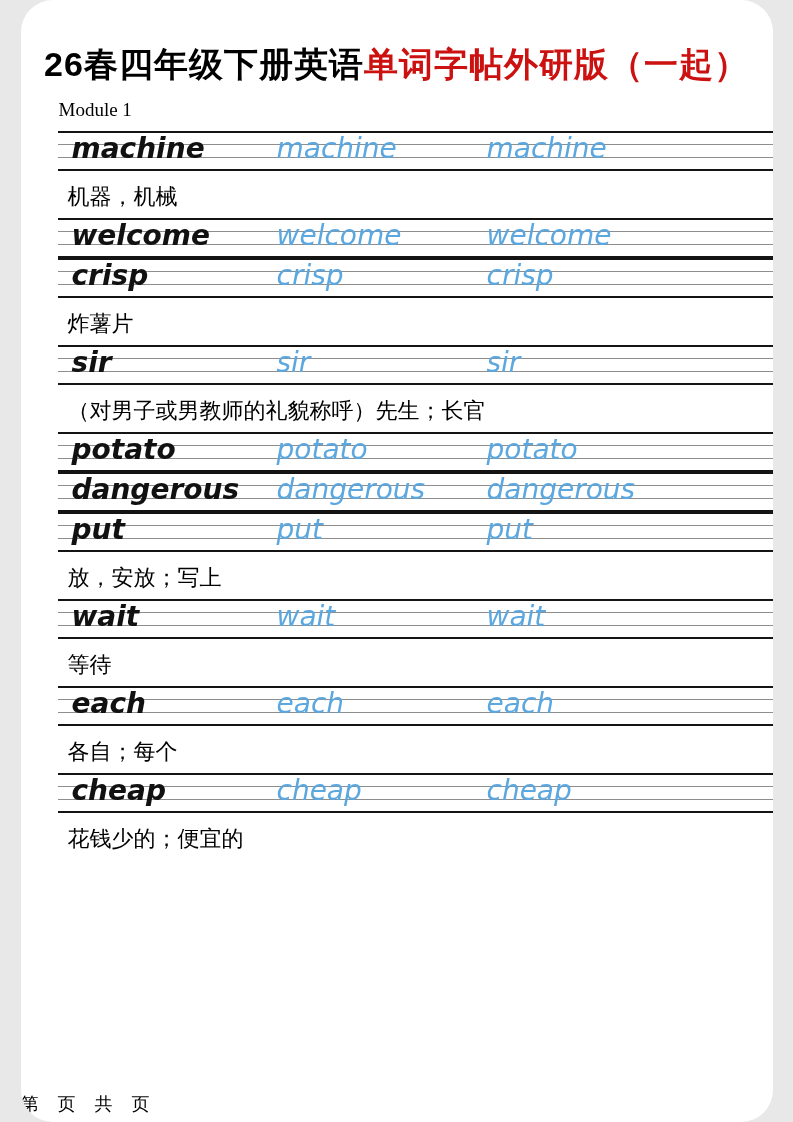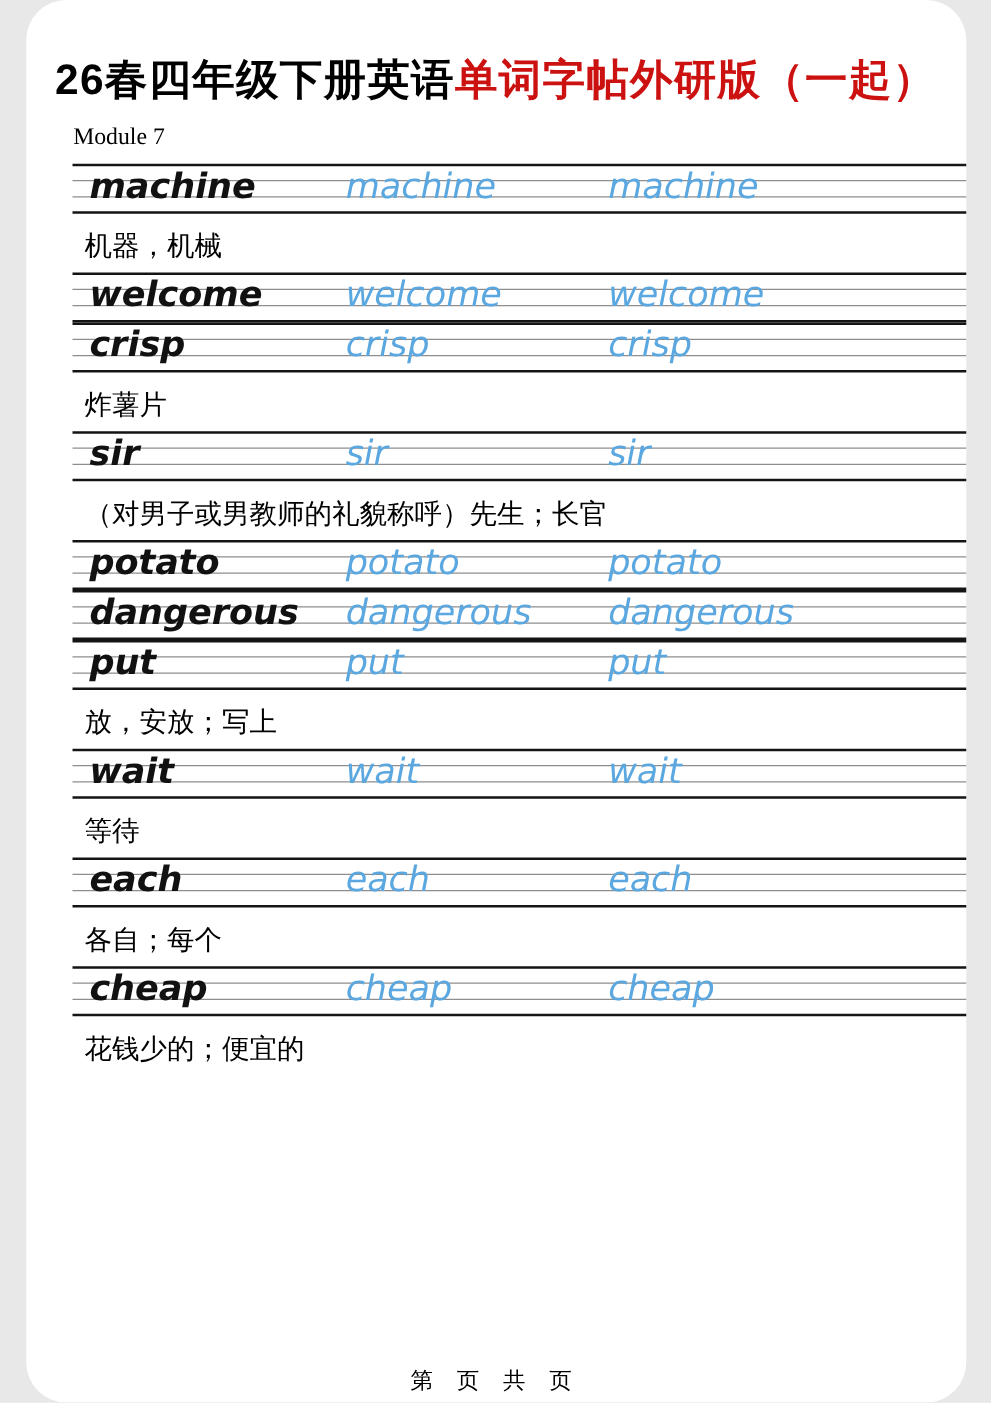--- a/index.html
+++ b/index.html
@@ -74,35 +74,34 @@
   .meaning-text{
     font-family:Liberation Mono, monospace;
     font-size:22px;
     line-height:22px;
     white-space:nowrap;
   }
   .page-footer{
     position:absolute;
     left:0;right:0;
     bottom:8px;
-    text-align:center;
     font-size:18px;
     line-height:20px;
     letter-spacing:7px;
   }
 </style>
 </head>
 <body>
 
 <div class="page">
 
   <h1 class="page-title"><span class="t-black">26春四年级下册英语</span><span class="t-red">单词字帖外研版（一起）</span></h1>
 
   <div>
-      <div class="module-label">Module 7</div>
+      <div class="module-label">Module 1</div>
       <div class="word-block">
     <div class="grid">
       <div class="gl gl-thick gl-1"></div>
       <div class="gl gl-thin gl-2"></div>
       <div class="gl gl-thin gl-3"></div>
       <div class="gl gl-thick gl-4"></div>
       <span class="word-text w0">machine</span>
       <span class="word-text w1">machine</span>
       <span class="word-text w2">machine</span>
     </div>

